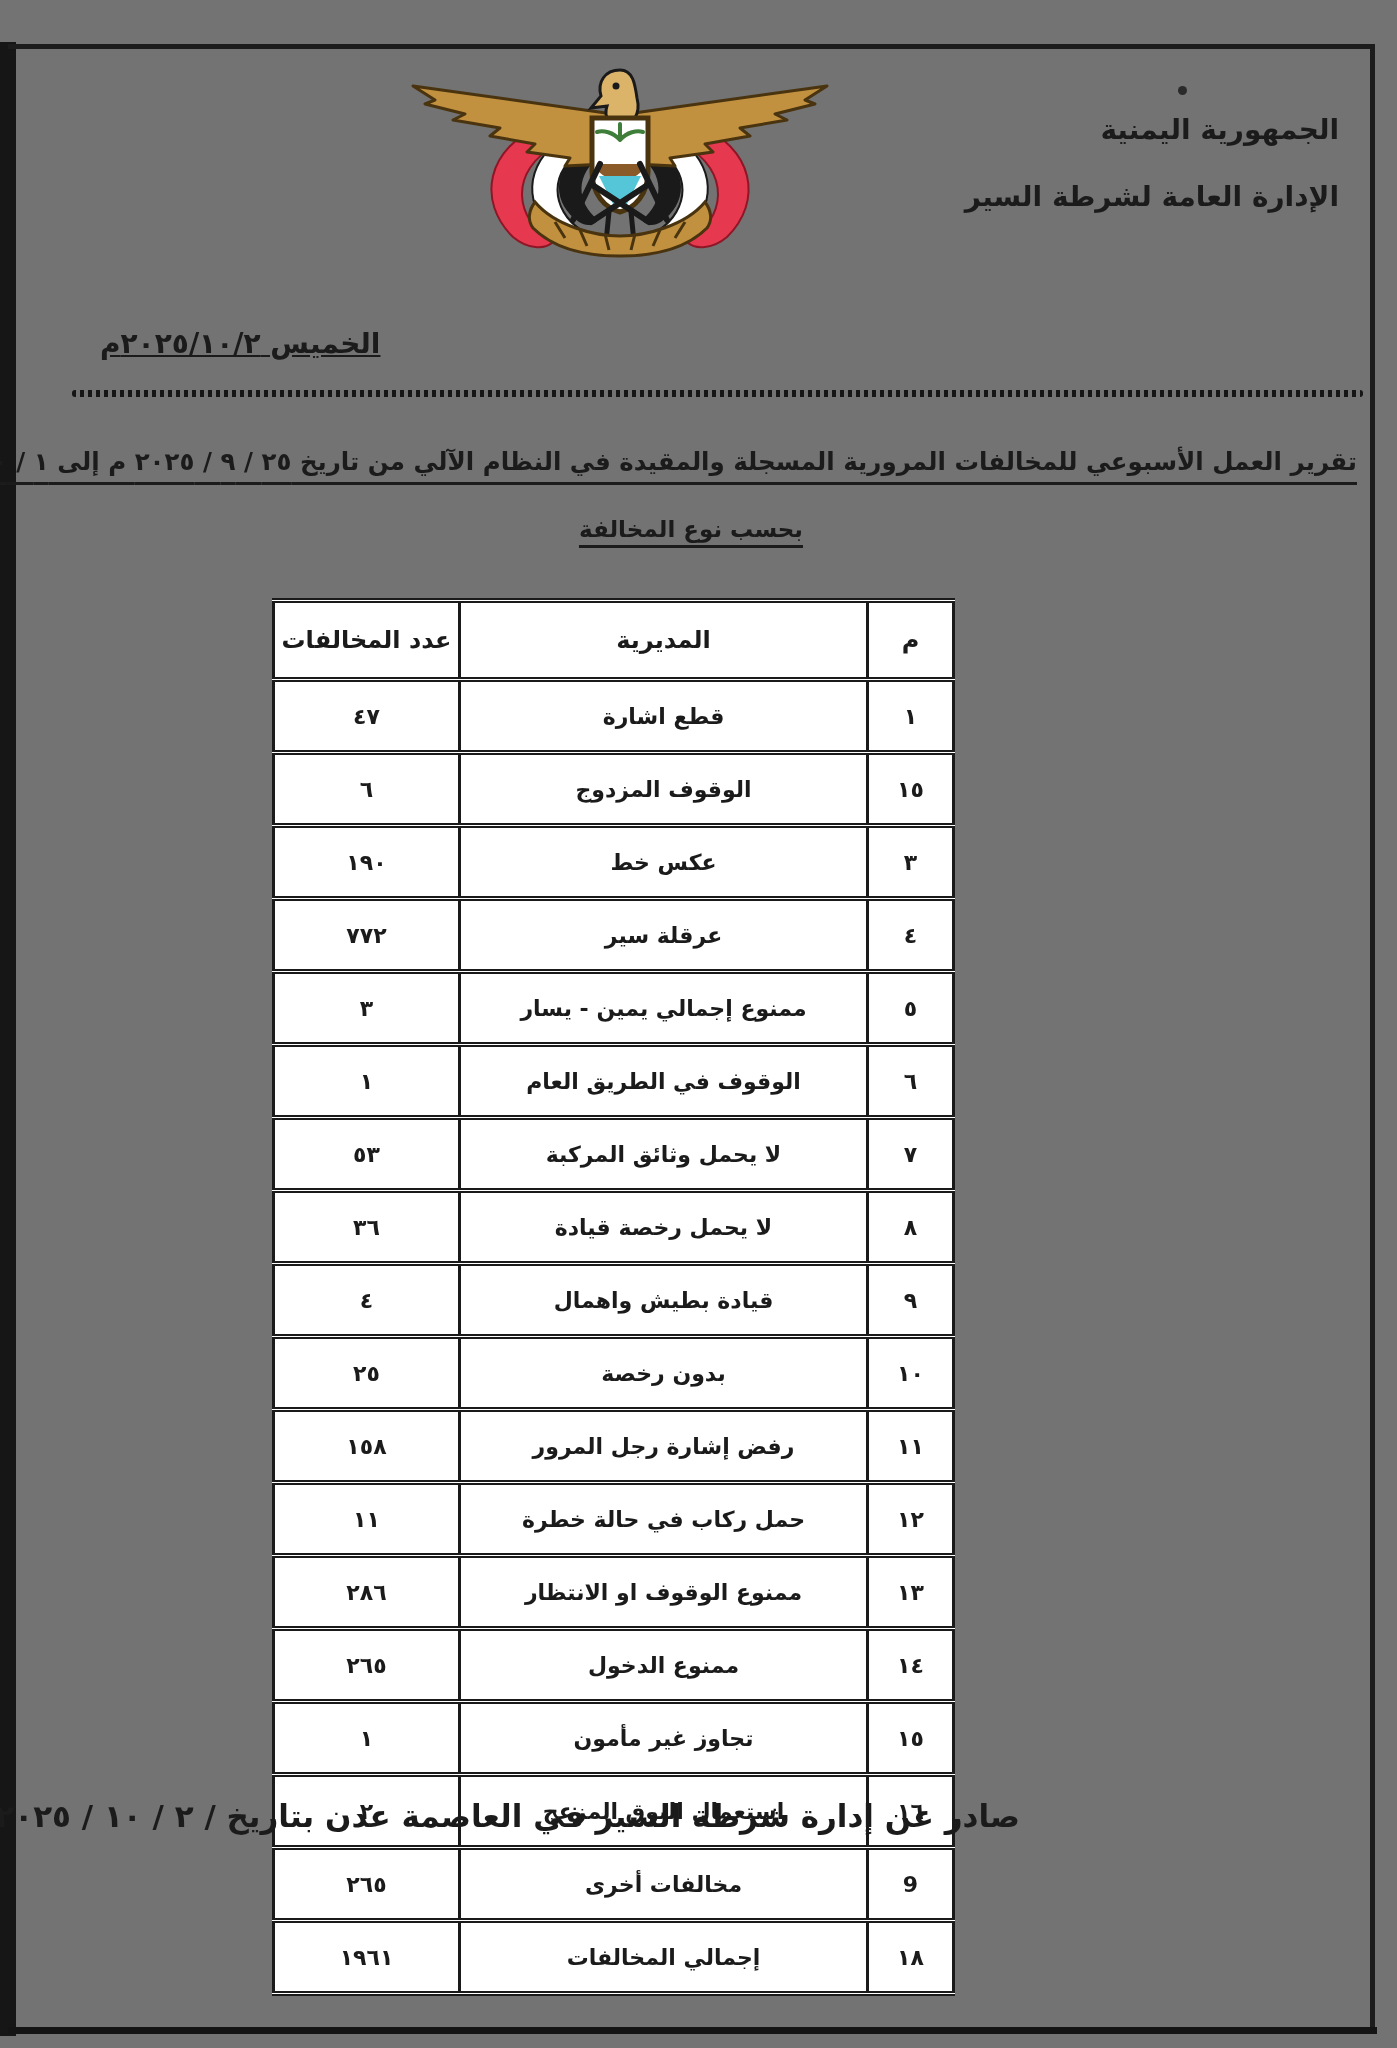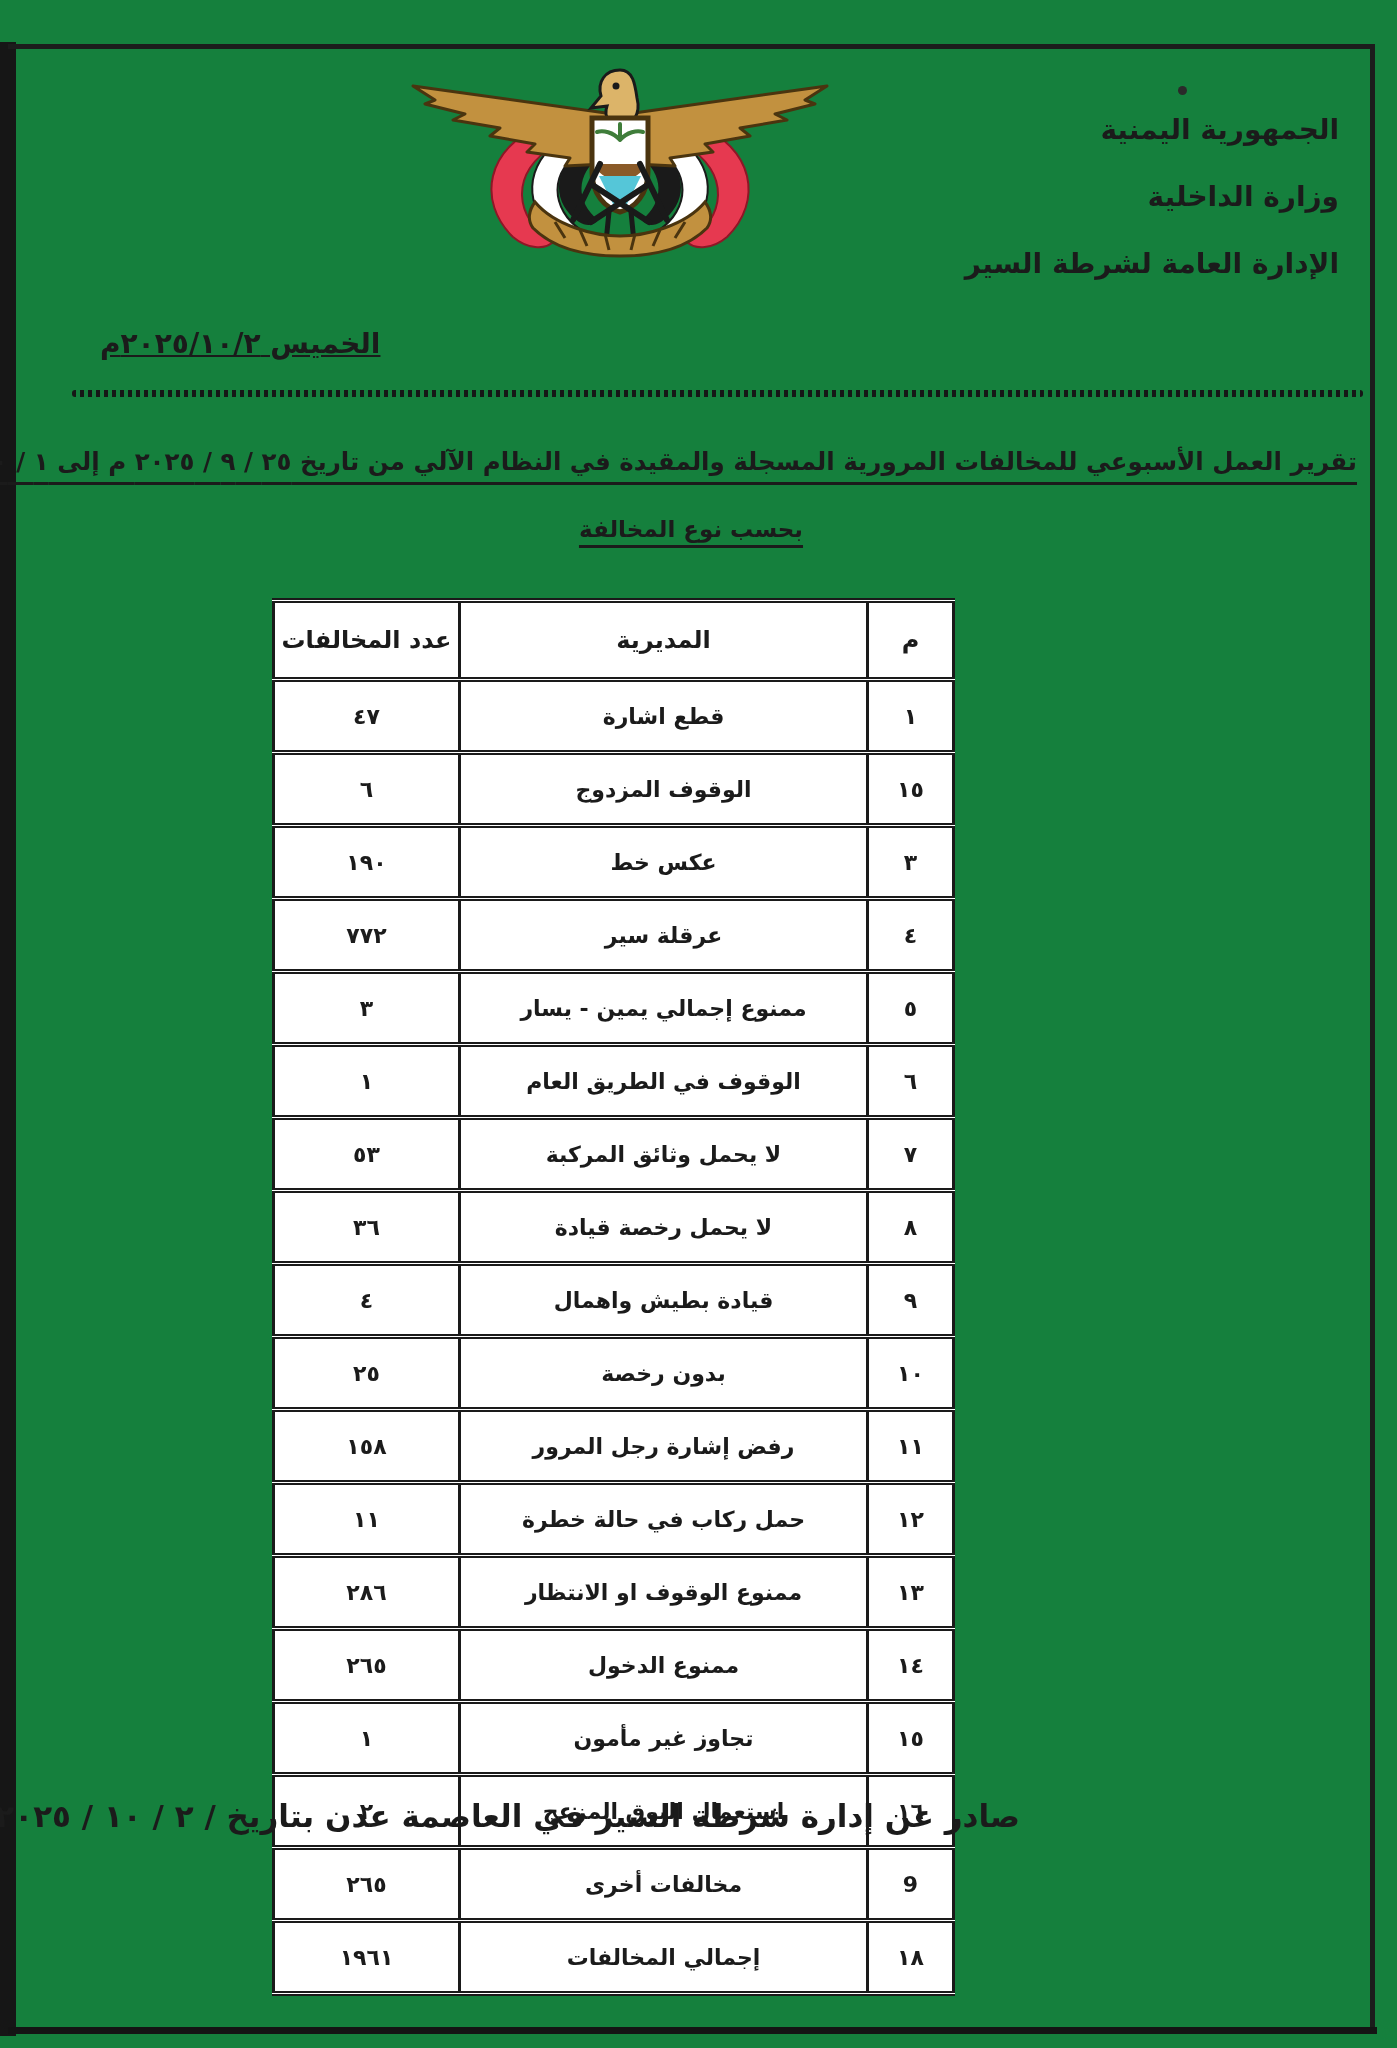--- a/index.html
+++ b/index.html
@@ -1,19 +1,19 @@
 <!DOCTYPE html>
 <html dir="rtl" lang="ar"><head>
 <meta charset="utf-8">
 <style>
   html,body{margin:0;padding:0;background:#e9e9e9;}
   .page{
     position:relative;
     width:1397px;height:2048px;
-    background:#15803d;
+    background:#737373;
     overflow:hidden;
     font-family:"DejaVu Sans", sans-serif;
     color:#1b1b1b;
     direction:rtl;
   }
   
   .frame-left{position:absolute;left:0;top:42px;bottom:12px;width:16px;background:#161616;}
   .frame-top{position:absolute;left:8px;right:22px;top:44px;height:5px;background:#1c1c1c;}
   .frame-right{position:absolute;right:22px;top:44px;bottom:14px;width:5px;background:#1c1c1c;}
   .frame-bottom{position:absolute;left:8px;right:20px;bottom:14px;height:7px;background:#141414;}
@@ -105,21 +105,20 @@
     <path d="M214 160 L210 200 M236 160 L240 200" stroke="#1a1a1a" stroke-width="5" stroke-linecap="round"></path>
 
     <path d="M140 150 C160 174 200 184 225 184 C250 184 290 174 310 150 C316 158 318 168 312 176 C290 198 258 204 225 204 C192 204 160 198 138 176 C132 168 134 158 140 150 Z" fill="#c2913f" stroke="#4a340f" stroke-width="3"></path>
     <path d="M160 170 L170 186 M185 178 L192 194 M210 182 L214 198 M240 182 L236 198 M265 178 L258 194 M290 170 L280 186" stroke="#4a340f" stroke-width="3"></path>
   </svg>
 
   <div class="stray-dot"></div>
 
   <div class="org-block">
     <div class="org-line">الجمهورية اليمنية</div>
-    <div class="org-line">وزارة الداخلية</div>
     <div class="org-line">الإدارة العامة لشرطة السير</div>
   </div>
 
   <div class="admin-row">
     <span class="admin-date">الخميس ٢٠٢٥/١٠/٢م</span>
   </div>
 
   <div class="dotted-sep"></div>
 
   <div class="report-title">تقرير العمل الأسبوعي للمخالفات المرورية المسجلة والمقيدة في النظام الآلي من تاريخ ٢٥ / ٩ / ٢٠٢٥ م إلى ١ / ١٠ / ٢٠٢٥ م</div>

